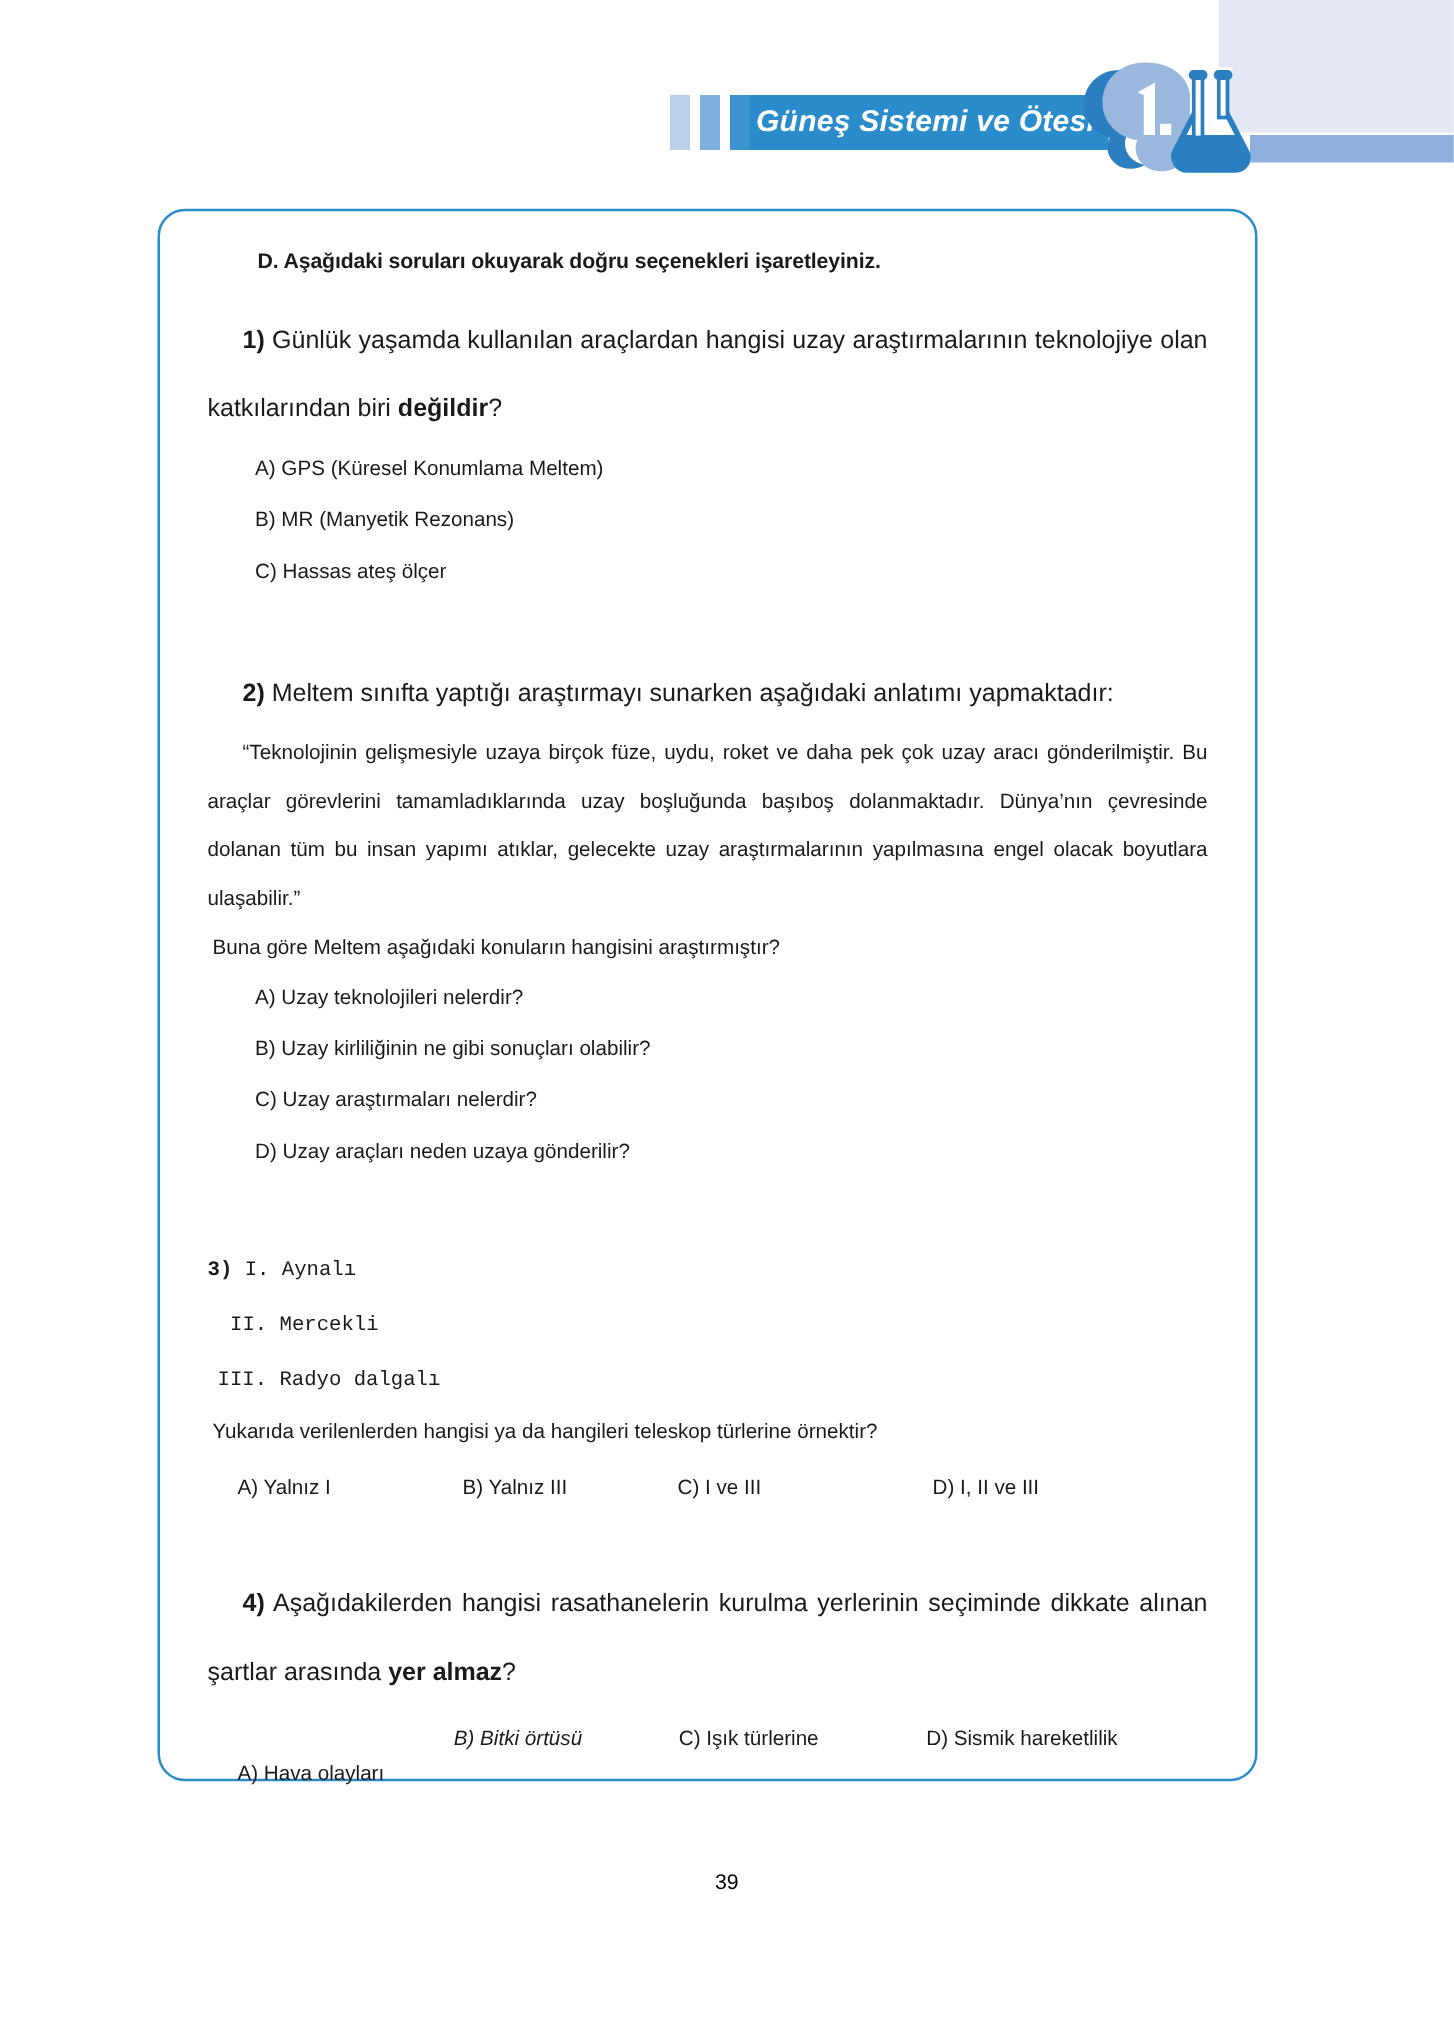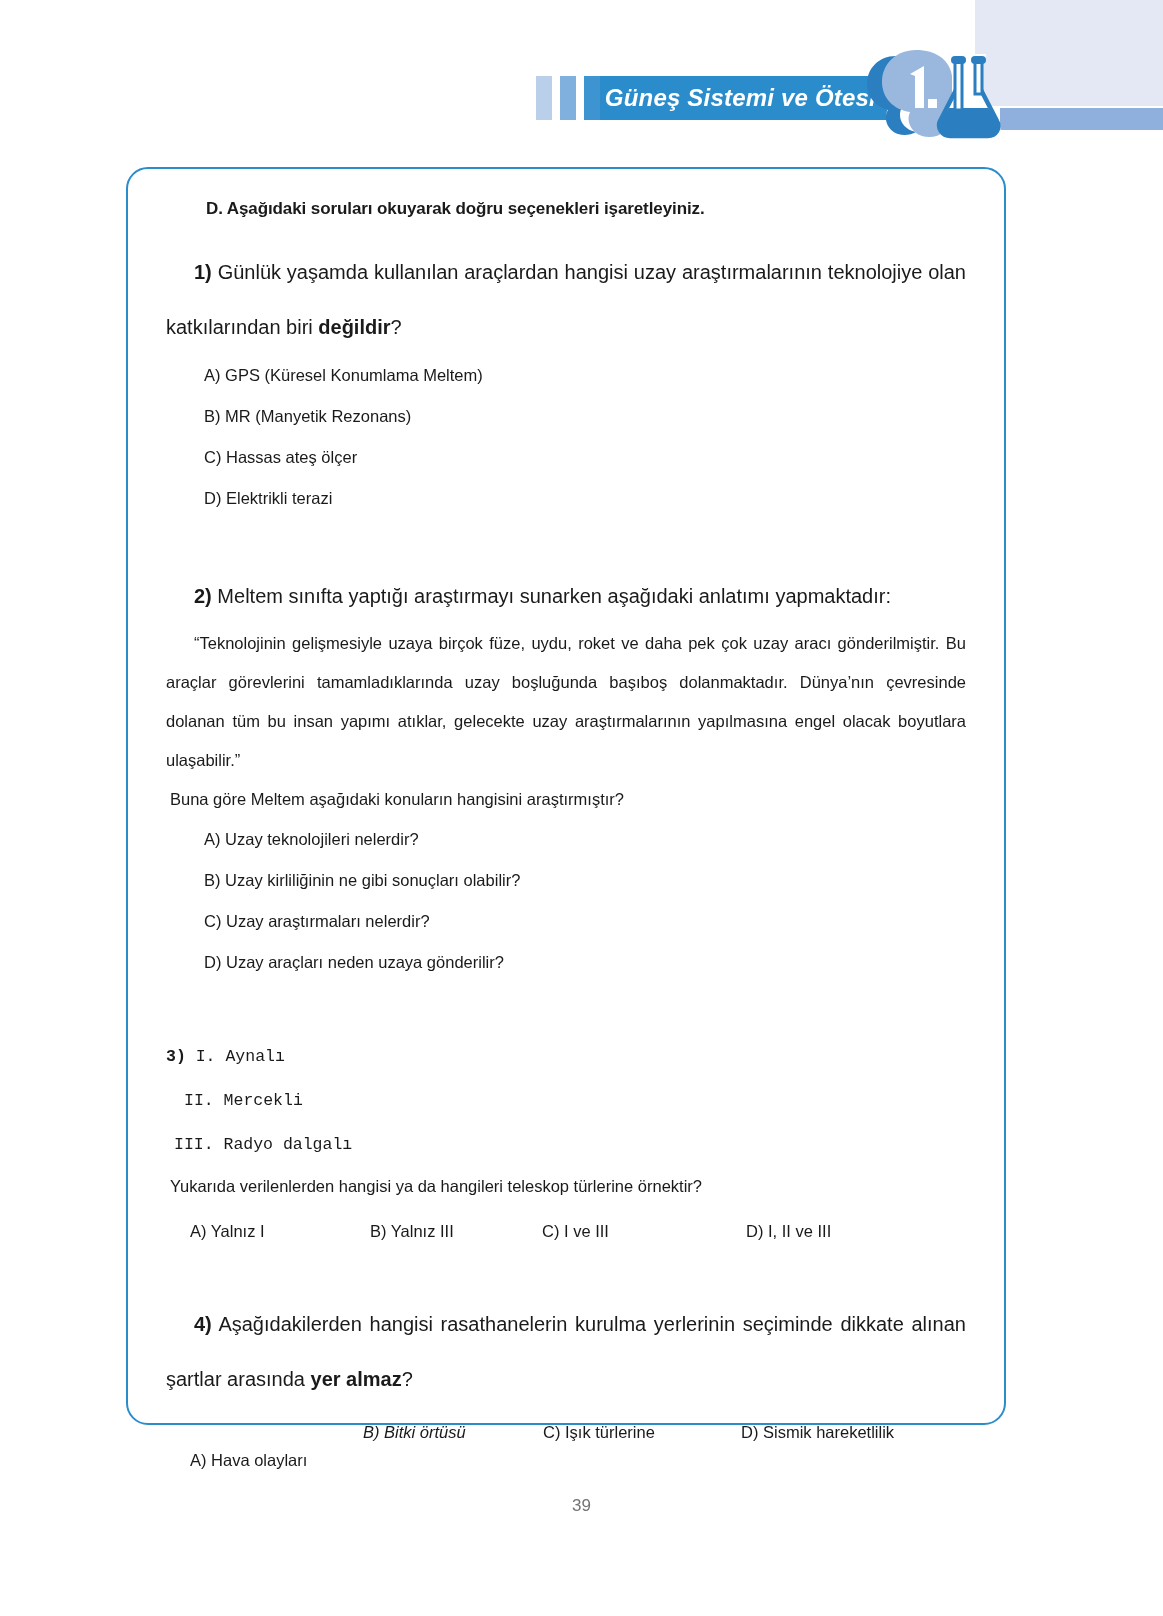--- a/index.html
+++ b/index.html
@@ -172,21 +172,21 @@
   .opt-row.row-q4 .opt-cell:nth-child(2) { width: 180px; font-style: italic; }
   .opt-row.row-q4 .opt-cell:nth-child(3) { width: 198px; }
 
   #page-number {
     position: absolute;
     top: 1496px;
     left: 0;
     width: 1163px;
     text-align: center;
     font-size: 17px;
-    color: #737373;
+    color: #000000;
   }
 </style>
 </head>
 <body>
 
 <div id="page-header">
 
   <div class="hdr-lavender-panel"></div>
   <div class="hdr-midblue-bar"></div>
 
@@ -238,21 +238,20 @@
 
   <div class="section-heading">D.  Aşağıdaki soruları okuyarak doğru seçenekleri işaretleyiniz.</div>
 
   <div class="q-block q1">
     <p class="q-stem"><span class="qnum">1)</span><span> Günlük yaşamda kullanılan araçlardan hangisi uzay araştırmalarının teknolojiye olan katkılarından biri </span><b>değildir</b><span>?</span></p>
 
     <ul class="opt-list">
       <li class="opt-item">A) GPS (Küresel Konumlama Meltem)</li>
       <li class="opt-item">B) MR (Manyetik Rezonans)</li>
       <li class="opt-item">C) Hassas ateş ölçer</li>
-      <li class="opt-item">D) Elektrikli terazi</li>
     </ul>
   </div>
 
   <div class="q-block q2">
     <p class="q-stem"><span class="qnum">2)</span><span> Meltem sınıfta yaptığı araştırmayı sunarken aşağıdaki anlatımı yapmaktadır:</span></p>
 
     <p class="passage">“Teknolojinin gelişmesiyle uzaya birçok füze, uydu, roket ve daha pek çok uzay aracı gönderilmiştir. Bu araçlar görevlerini tamamladıklarında uzay boşluğunda başıboş dolanmaktadır. Dünya’nın çevresinde dolanan tüm bu insan yapımı atıklar, gelecekte uzay araştırmalarının yapılmasına engel olacak boyutlara ulaşabilir.”</p>
 
     <p class="lead-line">Buna göre Meltem aşağıdaki konuların hangisini araştırmıştır?</p>
 

